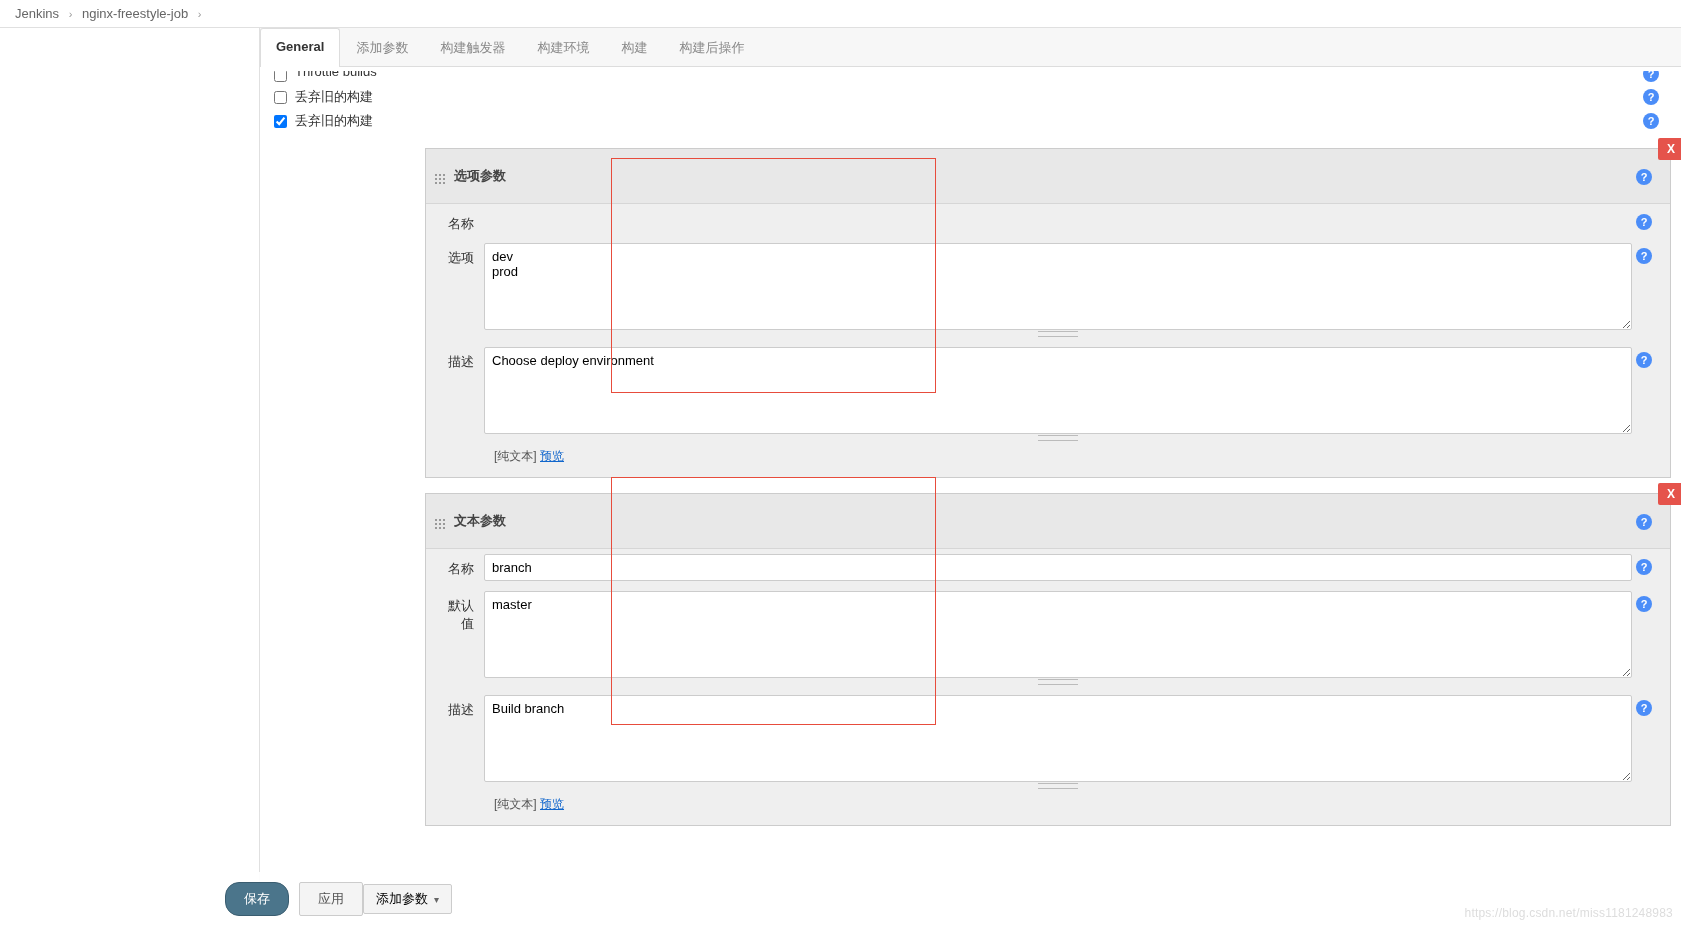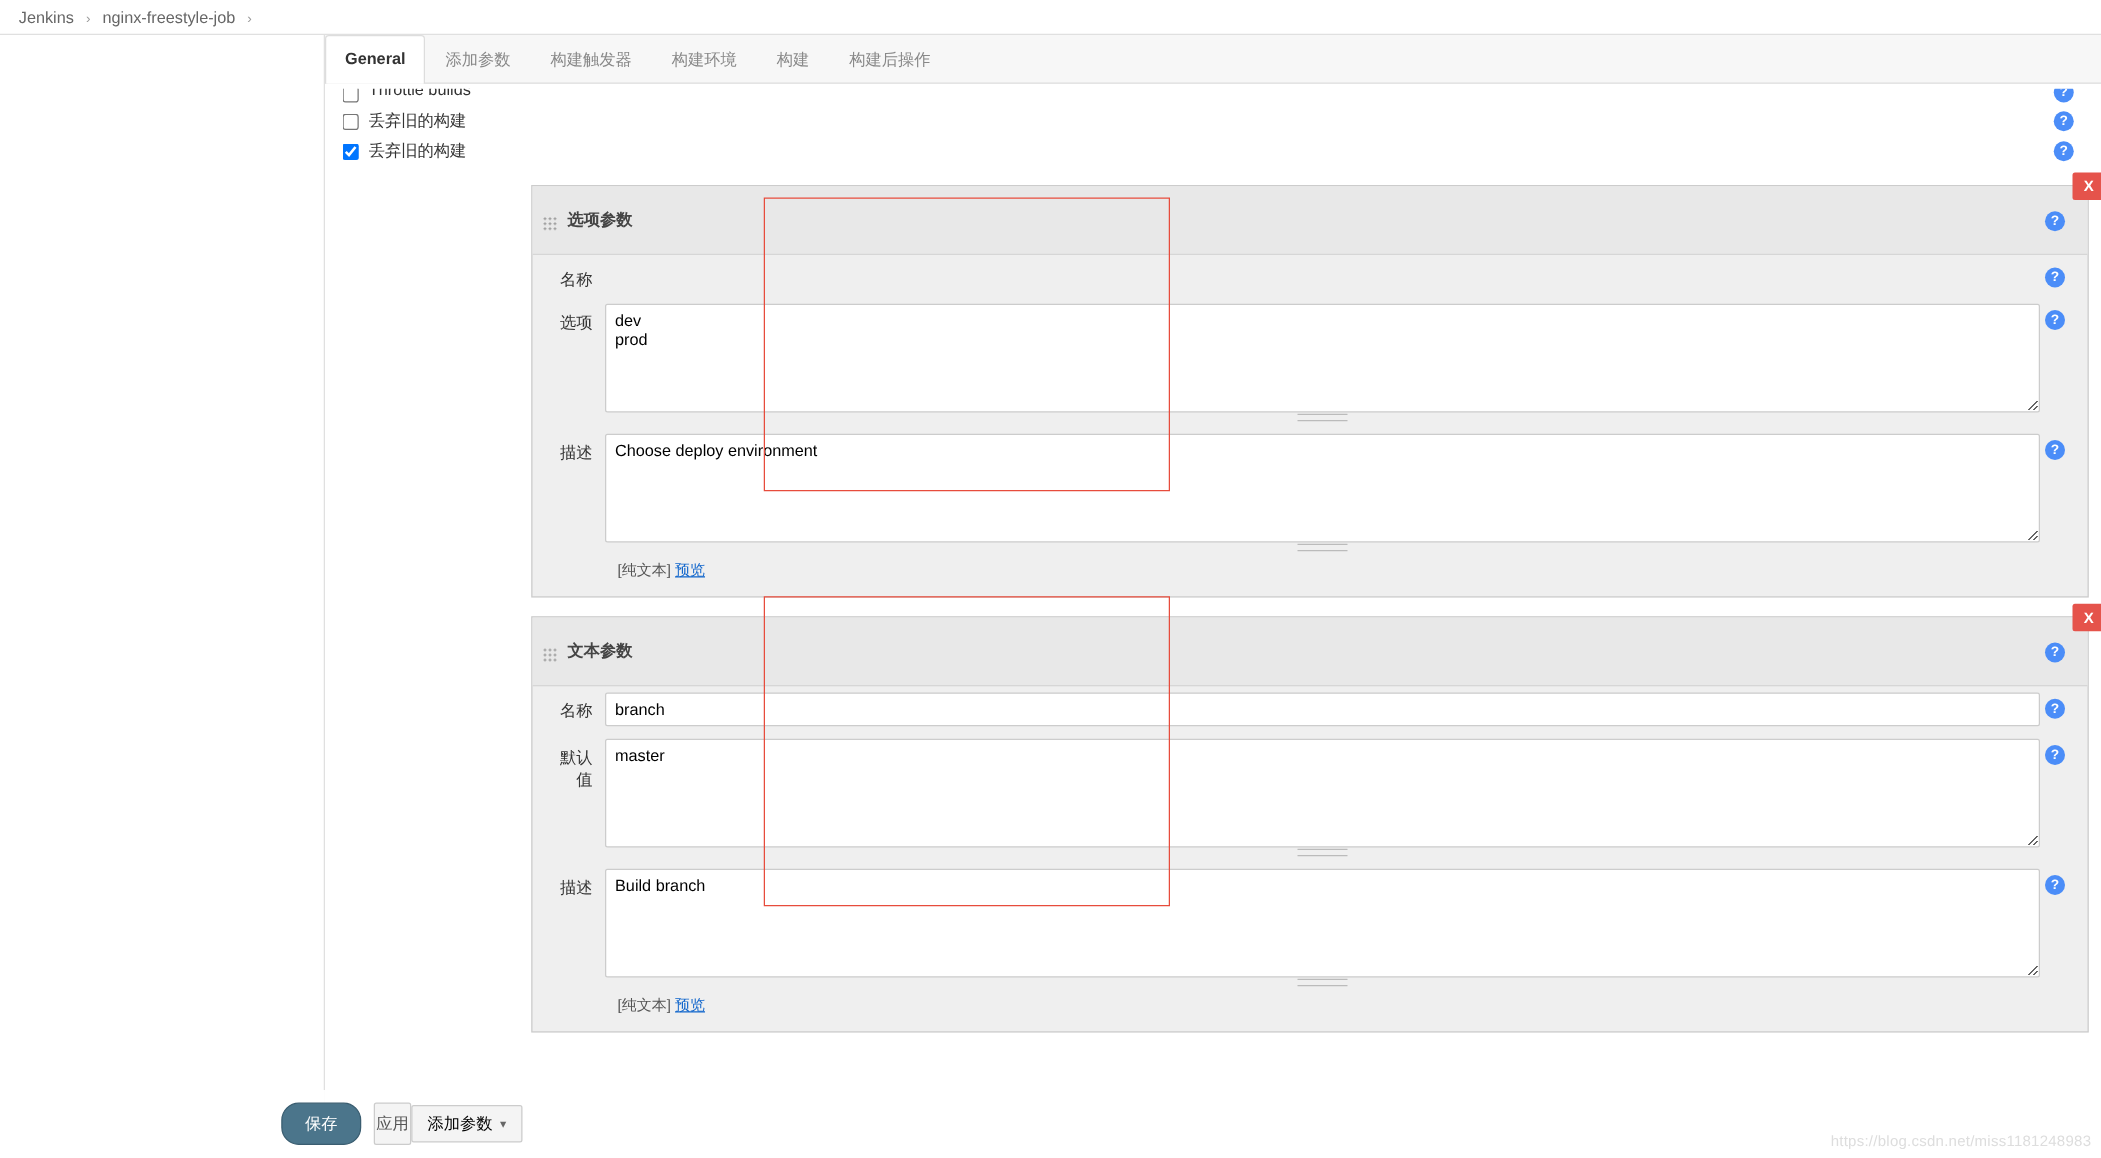--- a/index.html
+++ b/index.html
@@ -42,21 +42,21 @@
 
 .preview-row { margin-left: 58px; font-size: 12px; color: #555; padding: 2px 0 6px 10px; }
 .preview-row a { color: #1166cc; }
 
 .highlight-box { position: absolute; border: 1px solid #e74c3c; pointer-events: none; z-index: 50; }
 .hb1 { left: 351px; top: 130px; width: 325px; height: 235px; }
 .hb2 { left: 351px; top: 449px; width: 325px; height: 248px; }
 
 .footer-bar { position: fixed; bottom: 0; left: 215px; right: 0; padding: 10px; display: flex; align-items: center; background: rgba(255,255,255,0.92); }
 .btn-save { background: #4b758b; color: #fff; border: 1px solid #3a5d70; padding: 7px 18px; margin-right: 10px; cursor: pointer; font-size: 13px; border-radius: 14px; }
-.btn-apply { background: #f4f4f4; color: #555; border: 1px solid #ccc; padding: 7px 1px; cursor: pointer; font-size: 13px; border-radius: 2px; }
+.btn-apply { background: #f4f4f4; color: #555; border: 1px solid #ccc; padding: 7px 18px; cursor: pointer; font-size: 13px; border-radius: 2px; }
 .add-param { background: #f4f4f4; border: 1px solid #ccc; padding: 5px 12px; cursor: pointer; font-size: 13px; border-radius: 2px; display: inline-flex; align-items: center; }
 .add-param::after { content: "▾"; margin-left: 6px; font-size: 10px; color: #666; }
 
 .watermark { position: fixed; right: 8px; bottom: 6px; color: #ddd; font-size: 12px; letter-spacing: .2px; }
 </style>
 </head>
 <body>
 
 <div class="breadcrumb">
   <span>Jenkins</span>

